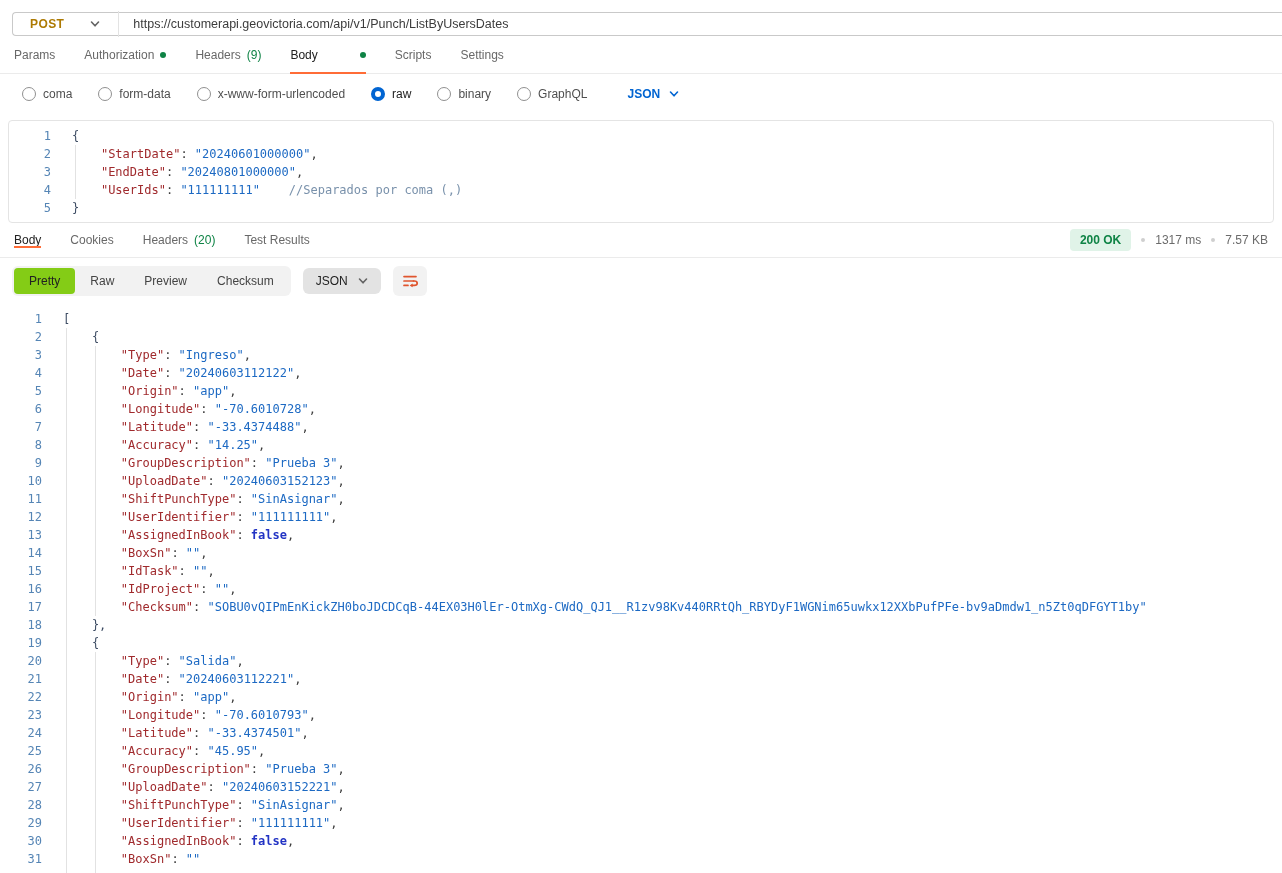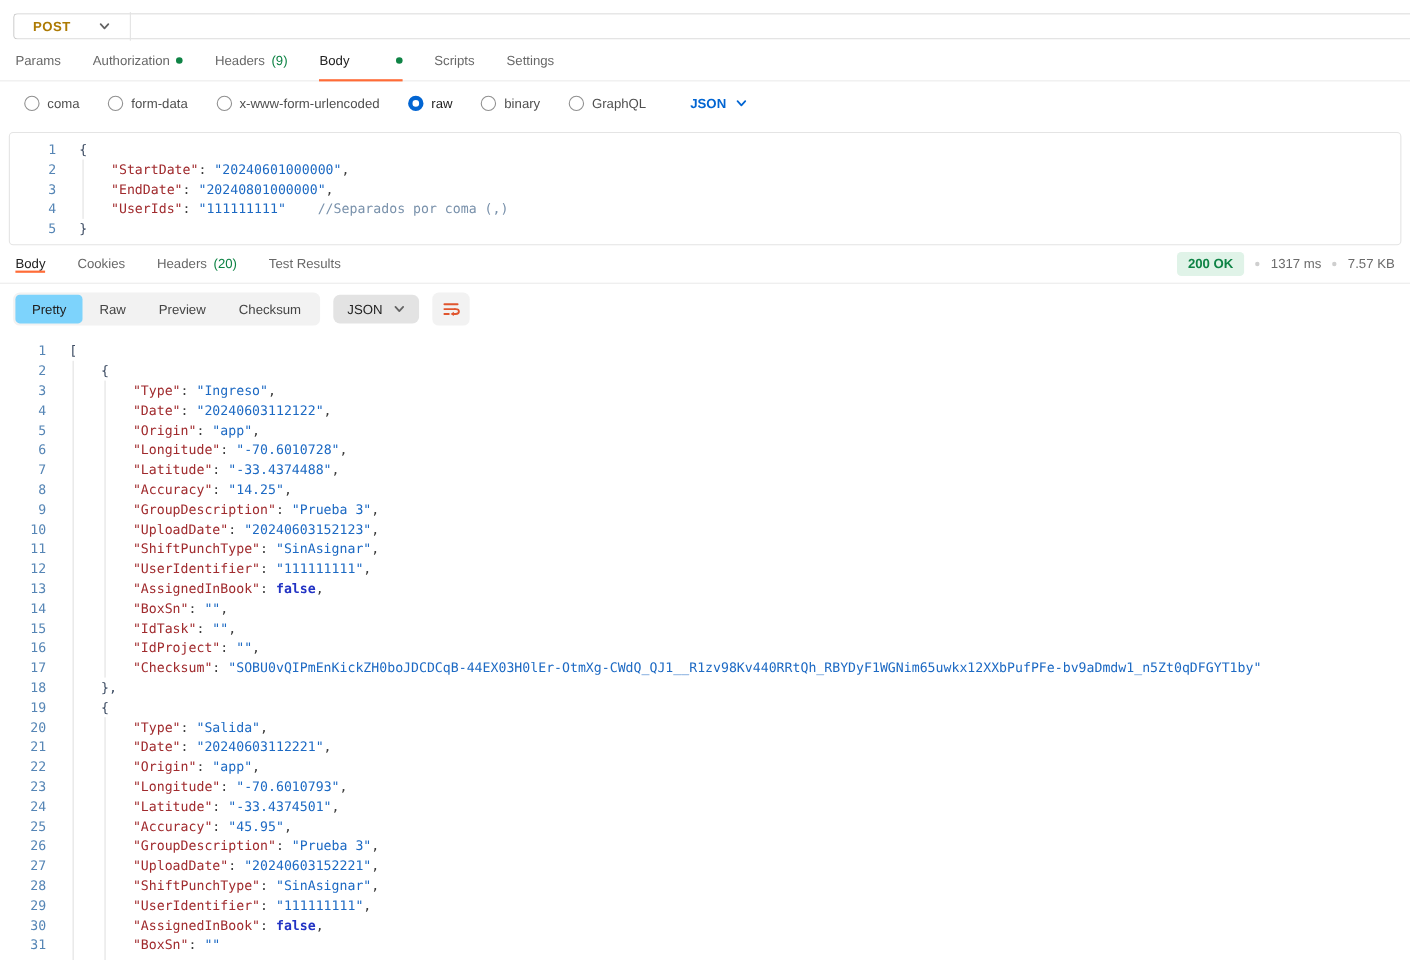--- a/index.html
+++ b/index.html
@@ -61,21 +61,21 @@
   .resp-meta { margin-left:auto; display:flex; align-items:center;padding-left:24px; }
   .status-badge { background:#e0f3e8; color:#0e8345; font-size:12px; font-weight:600;
     padding:4px 10px; border-radius:4px; cursor:pointer; }
   .sep-dot { width:4px; height:4px; border-radius:50%; background:#cfcfcf; margin:0 10px; }
   .meta-text { font-size:12px; color:#6b6b6b; }
 
   
   .resp-toolbar { display:flex; align-items:center; gap:12px; padding:8px 12px; flex:none; }
   .seg-group { display:flex; background:#f2f2f2; border-radius:6px; padding:2px; }
   .seg { font-size:12px; color:#444; padding:6px 15px; border-radius:4px; cursor:pointer; }
-  .seg.active { background:#7dd3fc; color:#212121; }
+  .seg.active { background:#84cc16; color:#212121; }
   .chip { display:flex; align-items:center; gap:10px; background:#e3e3e3; border-radius:6px;
     padding:6px 13px; font-size:12px; color:#212121; cursor:pointer; }
   .icon-btn { width:34px; height:30px; background:#f2f2f2; border-radius:6px;
     display:flex; align-items:center; justify-content:center; cursor:pointer; }
 
   
   .resp-code { position:relative; flex:1 1 auto; overflow:hidden; padding-top:6px; }
 </style>
 </head>
 <body>
@@ -83,20 +83,21 @@
 <div class="app">
 
   <div class="url-row">
     <div class="method-select">
       <span class="method-label">POST</span>
       <svg class="chev" viewBox="0 0 10 10">
           <path d="M1.5 3 L5 6.8 L8.5 3"></path>
         </svg>
     </div>
     <div class="vdiv"></div>
+    <span class="url-text">https://customerapi.geovictoria.com/api/v1/Punch/ListByUsersDates</span>
   </div>
 
   <div class="req-tabs">
     <div class="tab">
       <span>Params</span>
     </div>
     <div class="tab">
       <span>Authorization</span>
       <span class="dot"></span>
     </div>

